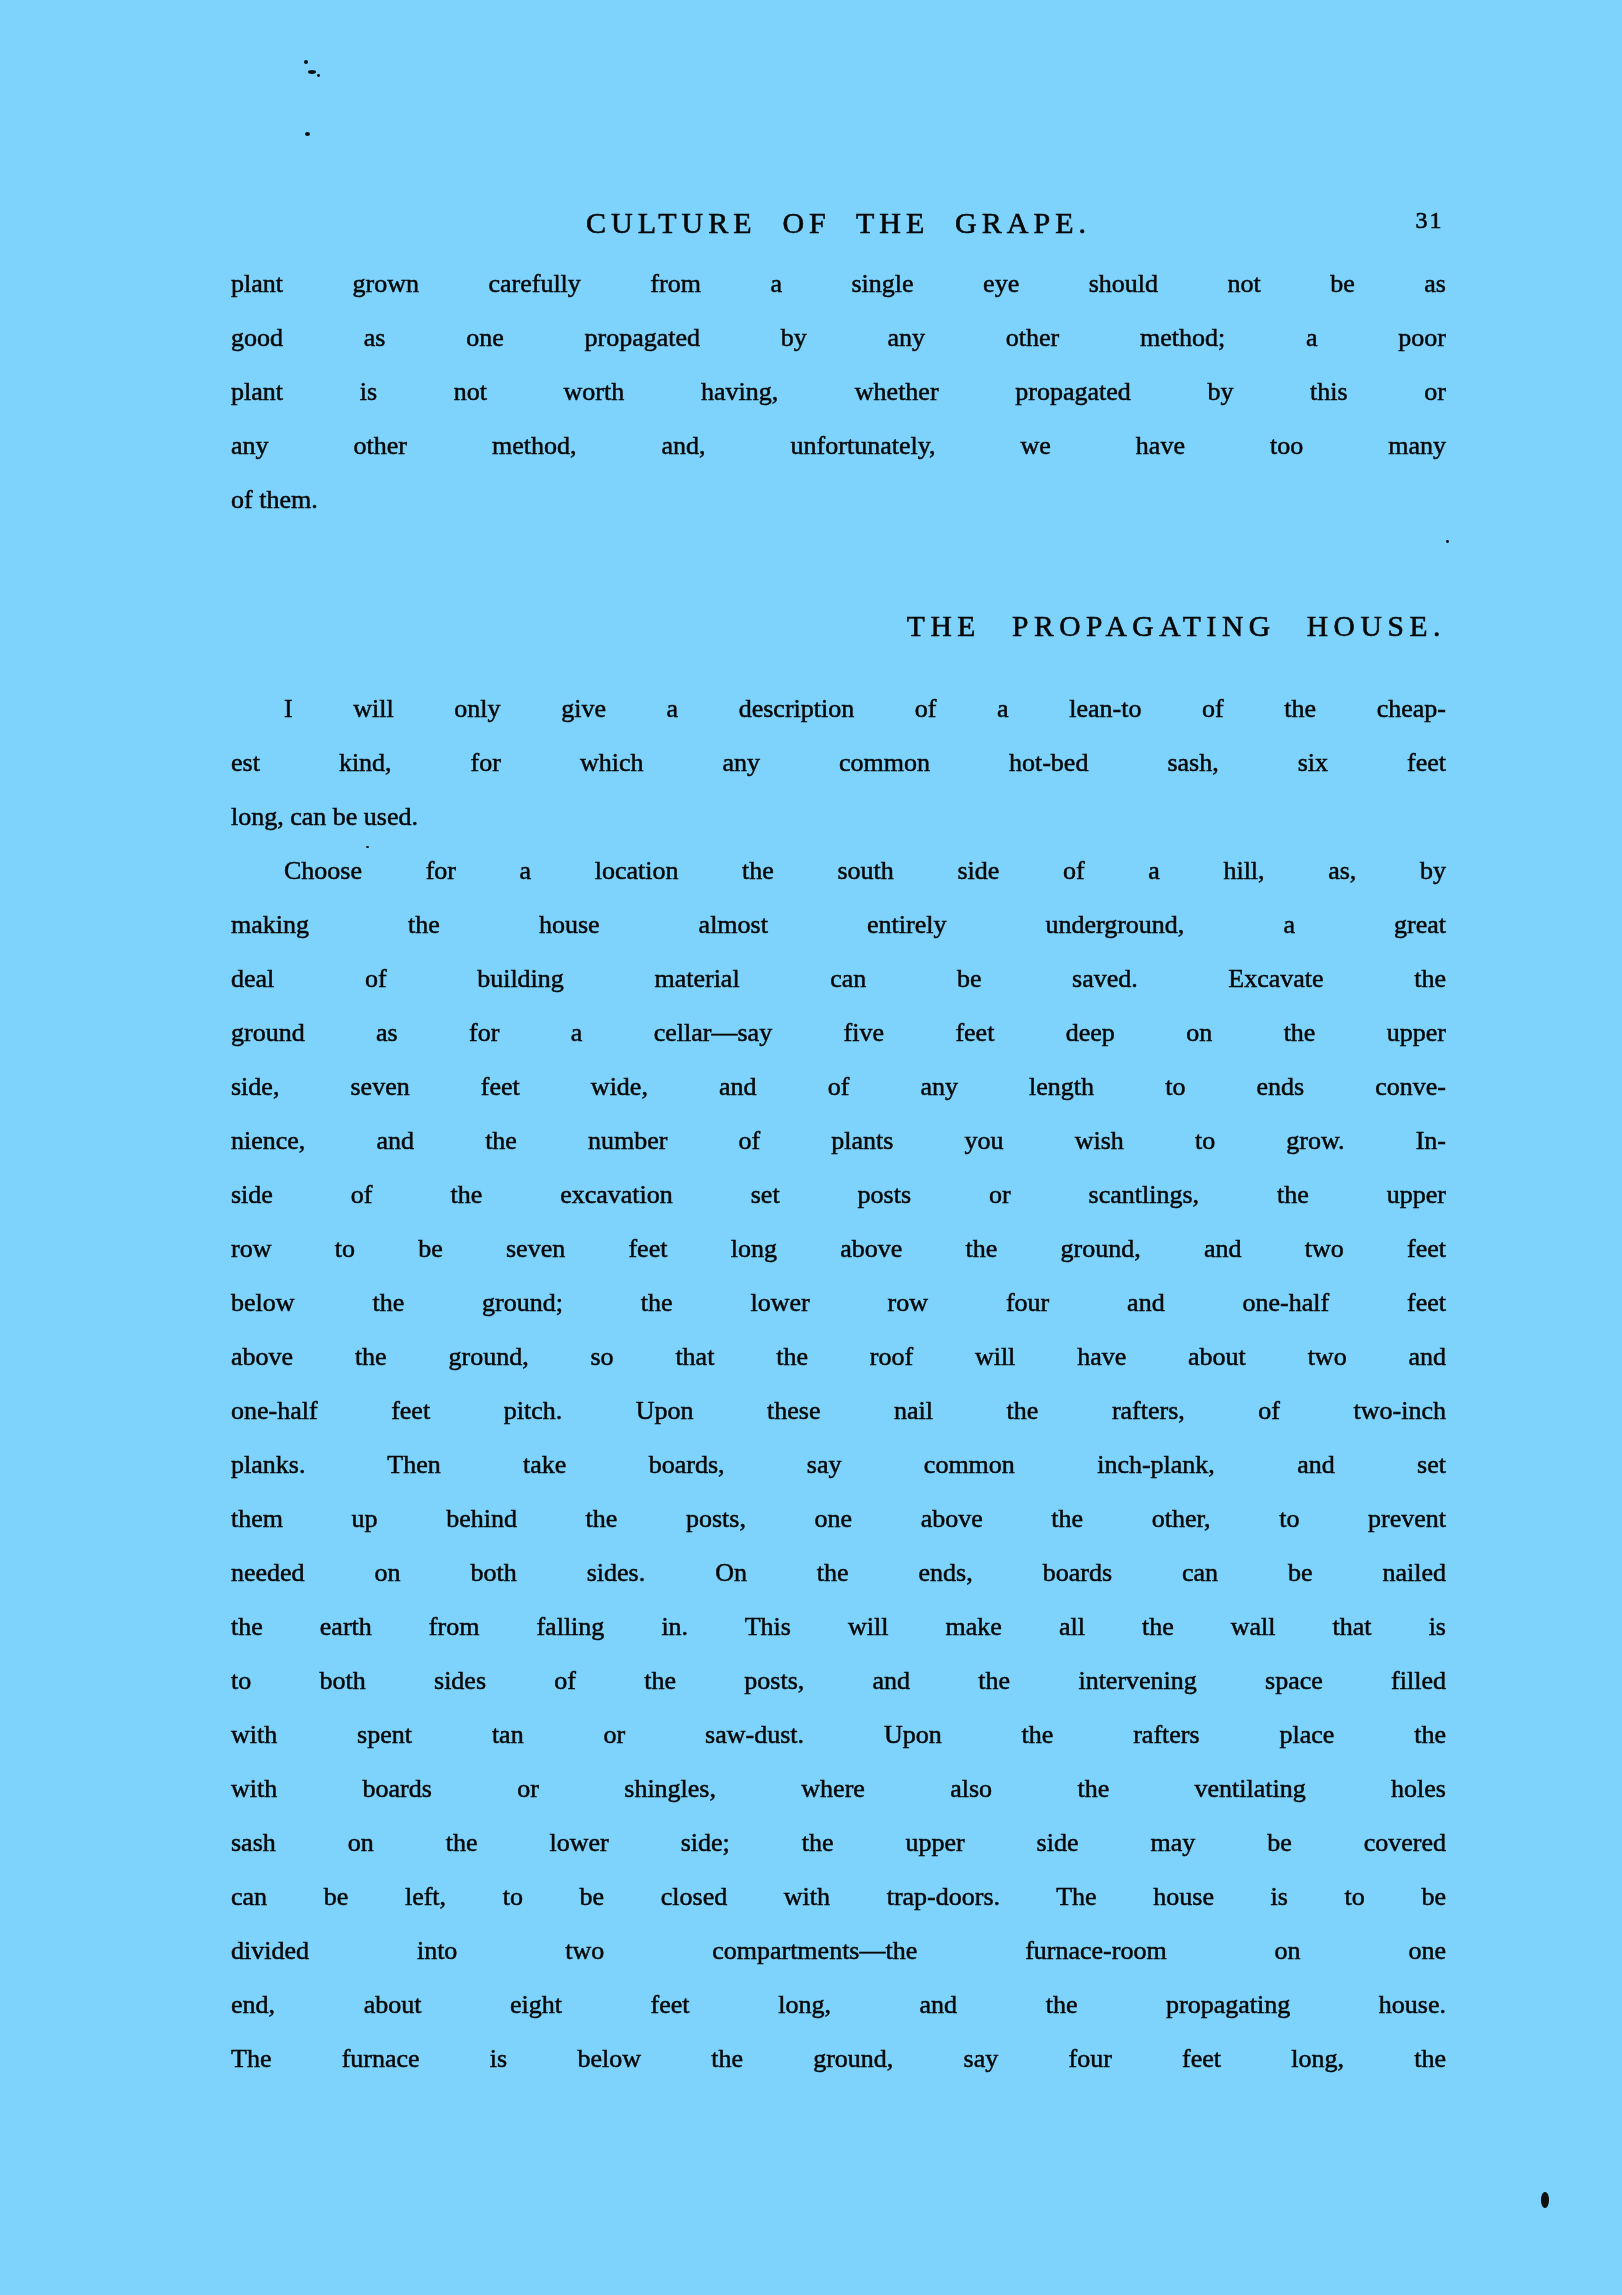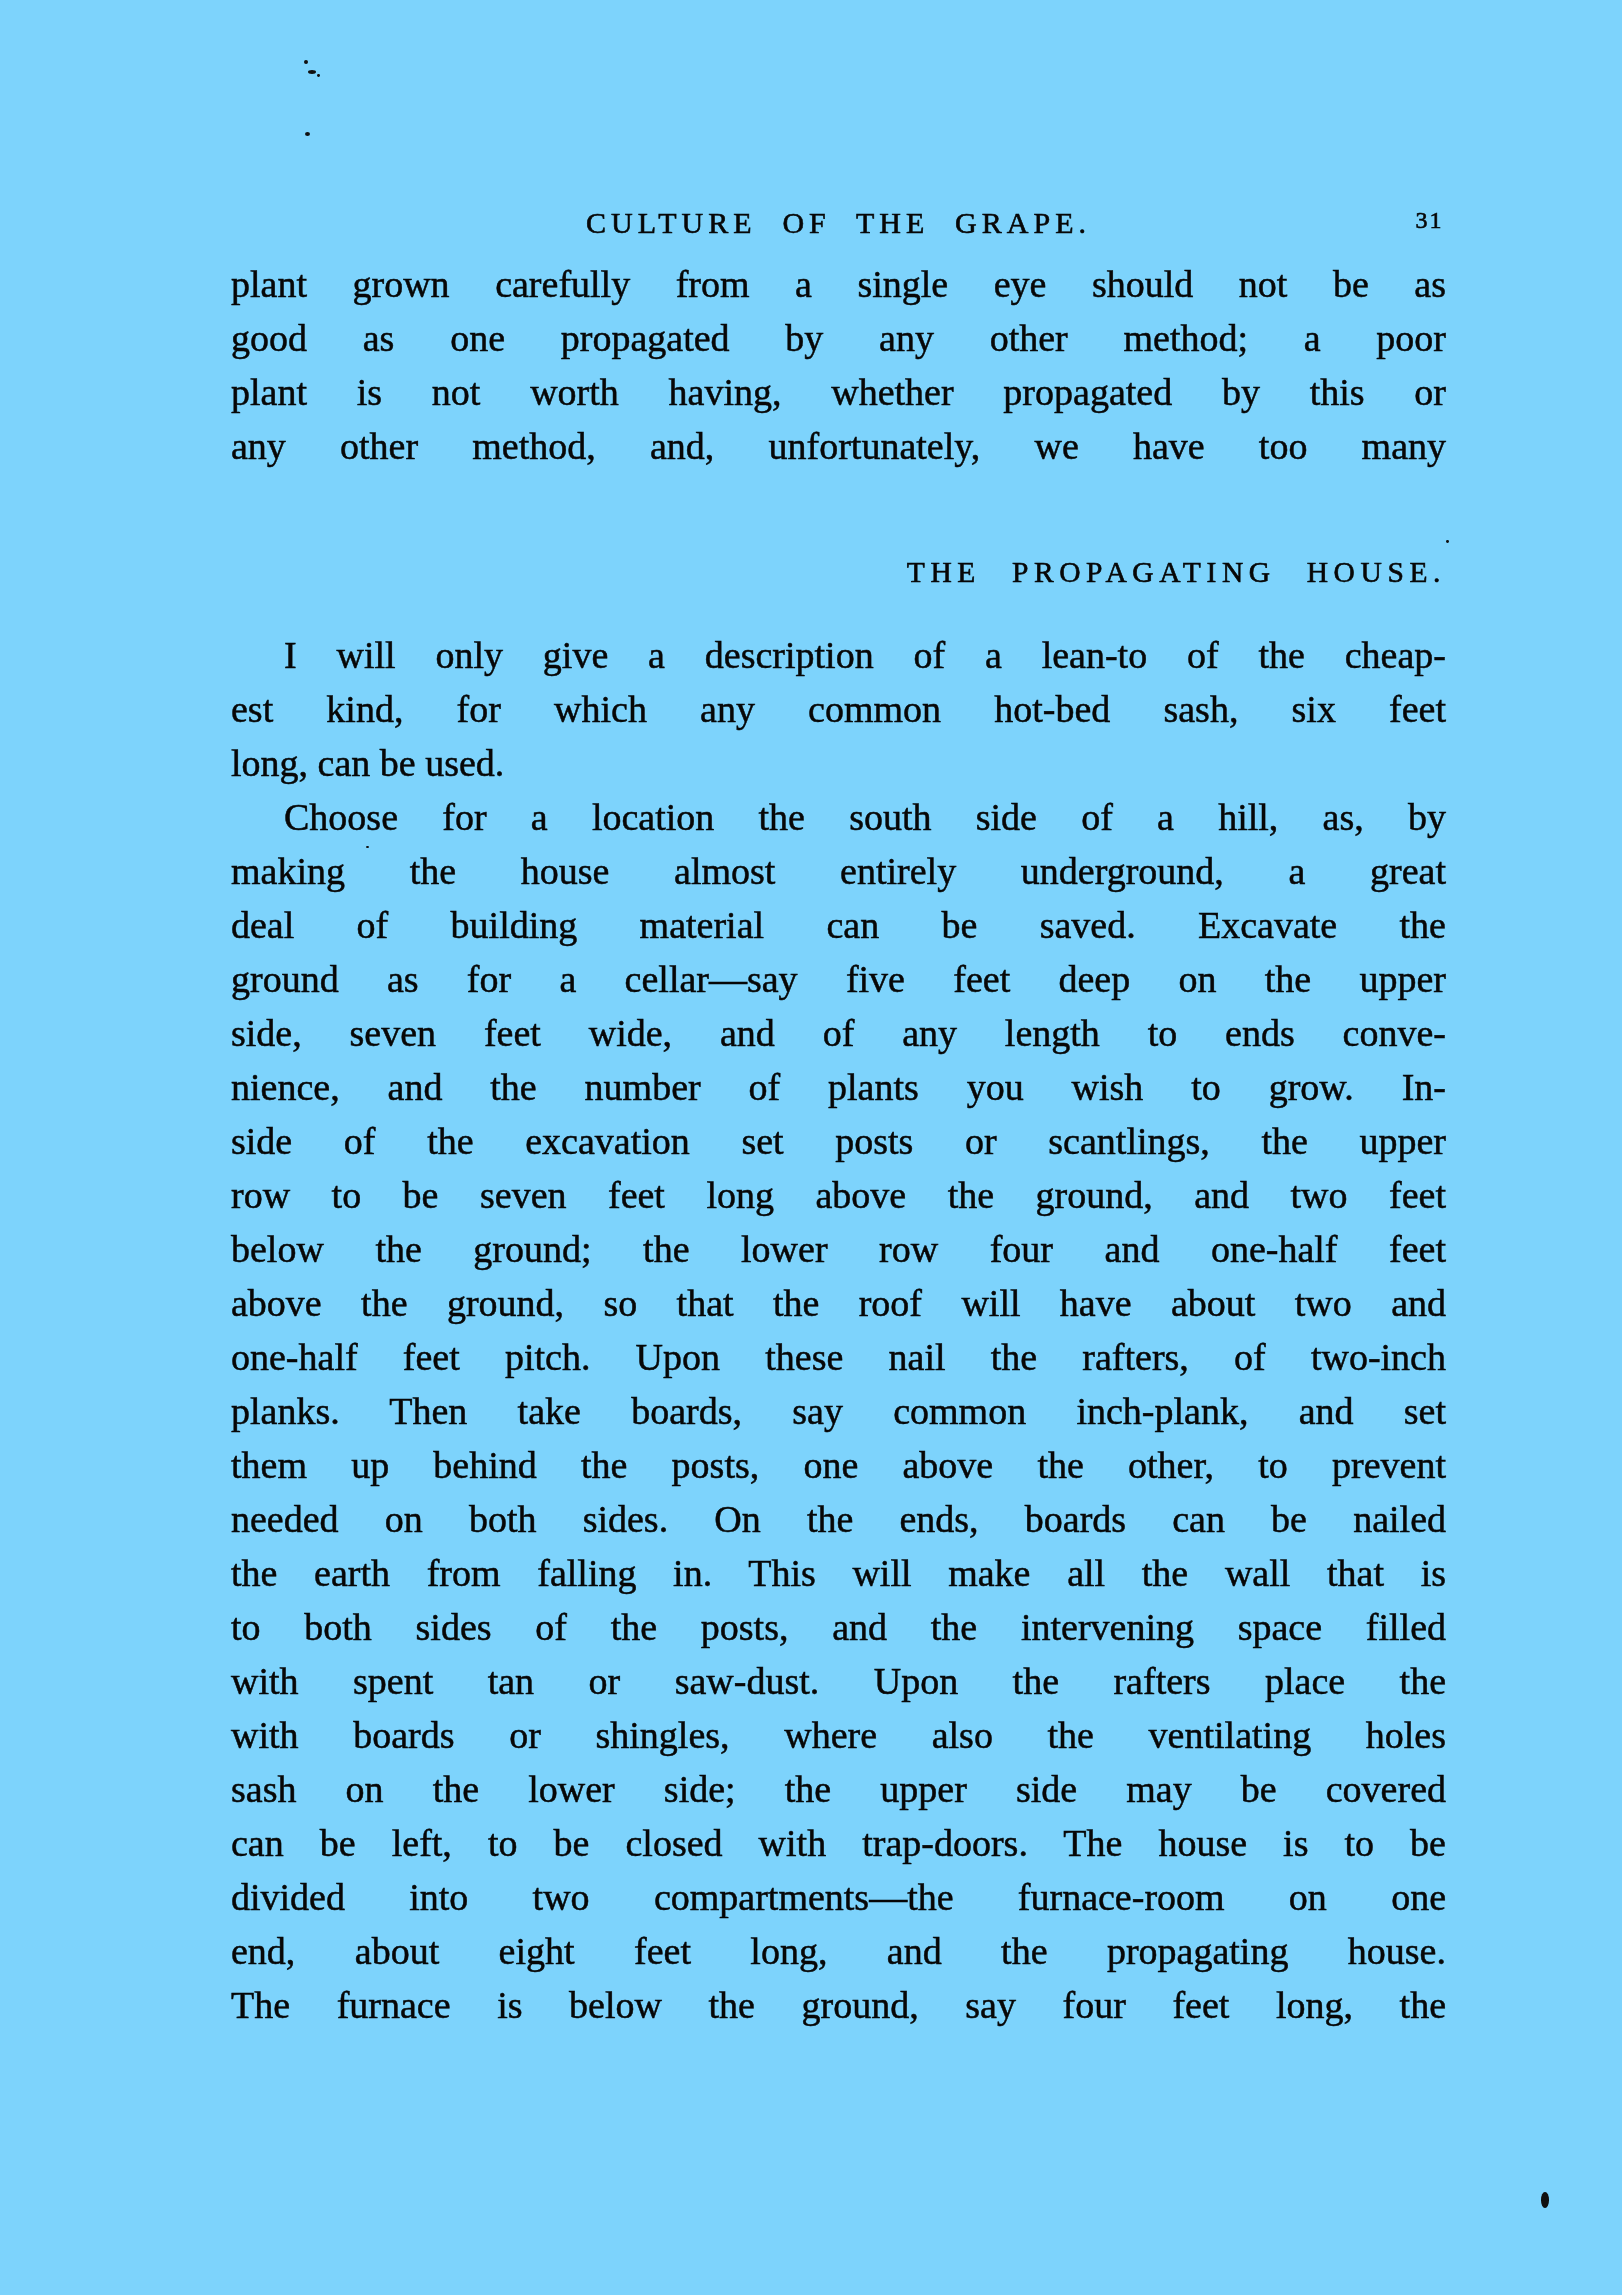--- a/index.html
+++ b/index.html
@@ -17,21 +17,21 @@
     letter-spacing:5px;word-spacing:13.3px;
     -webkit-text-stroke:0.6px currentColor;
   }
   .page-number{
     position:absolute;right:2.2px;top:-3.3px;font-size:24px;line-height:58px;
     letter-spacing:2.2px;-webkit-text-stroke:0.6px currentColor;
   }
   .text-column{position:absolute;left:231px;top:257px;width:1215px;}
   .para{display:block;}
   .line{
-    font-size:38px;line-height:54px;text-align:left;
+    font-size:26px;line-height:54px;text-align:left;
     -webkit-text-stroke:0.5px currentColor;
   }
   .line.just{text-align:justify;text-align-last:justify;}
   .line.indent{text-indent:53px;}
   .spacer-a{height:72px;}
   .spacer-b{height:29px;}
   .section-heading{
     font-size:29.5px;line-height:54px;text-align:right;
     letter-spacing:5.6px;word-spacing:18px;
     -webkit-text-stroke:0.6px currentColor;
@@ -47,20 +47,21 @@
     <div class="running-title">CULTURE OF THE GRAPE.</div>
     <div class="page-number">31</div>
   </div>
 
   <div class="text-column">
     <div class="para">
         <div class="line just">plant grown carefully from a single eye should not be as</div>
         <div class="line just">good as one propagated by any other method; a poor</div>
         <div class="line just">plant is not worth having, whether propagated by this or</div>
         <div class="line just">any other method, and, unfortunately, we have too many</div>
+        <div class="line">of them.</div>
       </div>
     <div class="spacer-a"></div>
     <div class="section-heading">THE PROPAGATING HOUSE.</div>
     <div class="spacer-b"></div>
     <div class="para">
         <div class="line just indent">I will only give a description of a lean-to of the cheap-</div>
         <div class="line just">est kind, for which any common hot-bed sash, six feet</div>
         <div class="line">long, can be used.</div>
       </div>
     <div class="para">

